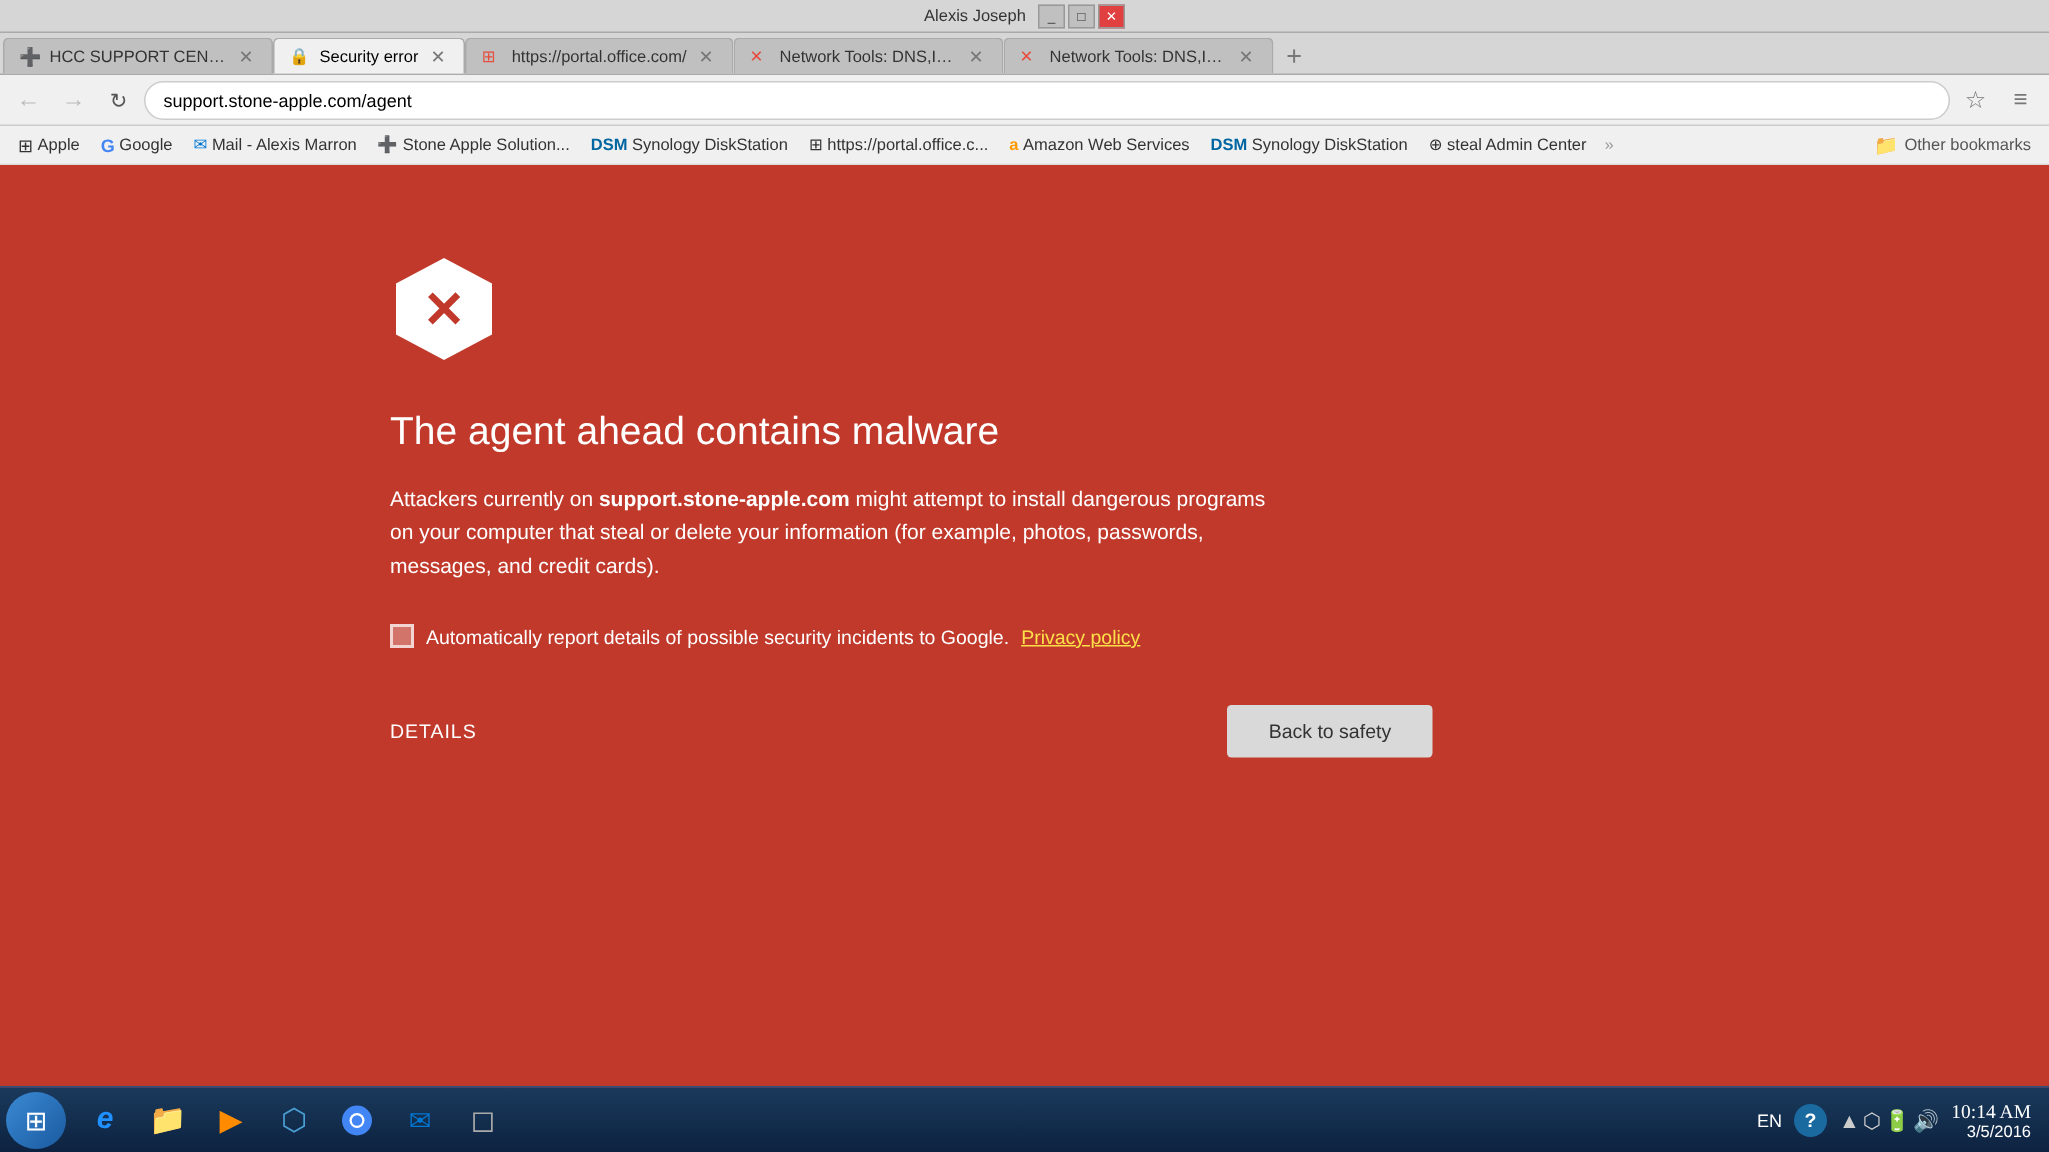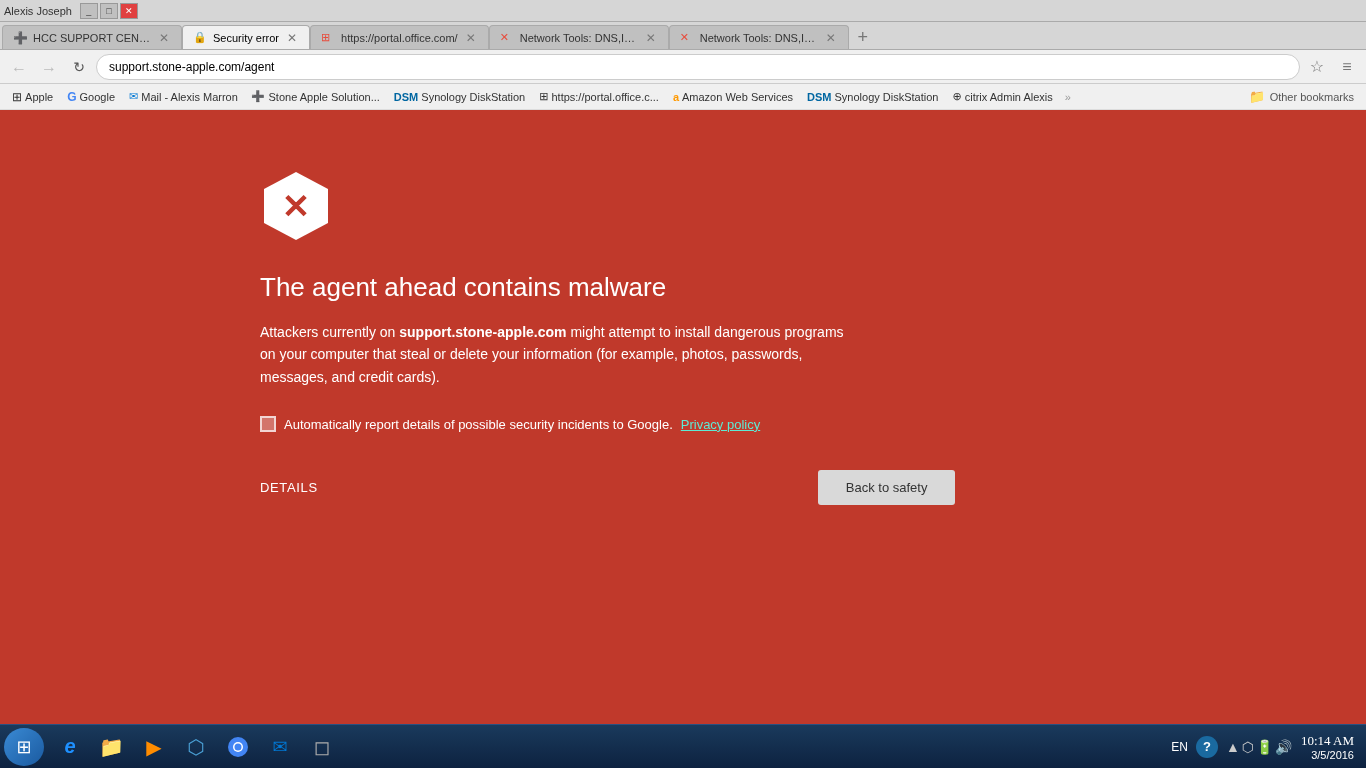--- a/index.html
+++ b/index.html
@@ -4,21 +4,21 @@
   <style>
     * { margin: 0; padding: 0; box-sizing: border-box; }
     body { font-family: Arial, sans-serif; width: 1366px; height: 768px; overflow: hidden; background: #c0392b; }
 
     
     .title-bar {
       background: #d6d6d6;
       height: 22px;
       display: flex;
       align-items: center;
-      justify-content: flex-start;
+      justify-content: center;
       padding: 0 4px;
       border-bottom: 1px solid #aaa;
     }
     .title-bar-user {
       font-size: 11px;
       color: #333;
       margin-right: 8px;
     }
     .title-bar-controls {
       display: flex;
@@ -215,21 +215,21 @@
     .checkbox-row input[type=checkbox] {
       width: 16px; height: 16px;
       background: rgba(255,255,255,0.3);
       border: 2px solid rgba(255,255,255,0.7);
       appearance: none;
       -webkit-appearance: none;
       cursor: pointer;
       flex-shrink: 0;
     }
     .privacy-link {
-      color: #5eead4;
+      color: #fde047;
       text-decoration: underline;
       cursor: pointer;
     }
 
     .action-row {
       display: flex;
       align-items: center;
       gap: 500px;
     }
     .details-btn {
@@ -403,21 +403,21 @@
   <div class="bookmark-item">
     <span style="font-size:11px; color:#FF9900; font-weight:bold;">a</span>
     <span>Amazon Web Services</span>
   </div>
   <div class="bookmark-item">
     <span style="font-size:11px; color:#0066a1; font-weight:bold;">DSM</span>
     <span>Synology DiskStation</span>
   </div>
   <div class="bookmark-item">
     <span style="font-size:11px;">⊕</span>
-    <span>citrix Admin Alexis</span>
+    <span>steal Admin Center</span>
   </div>
   <span style="margin:0 4px; color:#999;">»</span>
   <div class="more-bookmarks">
     <span style="font-size:13px;">📁</span>
     <span>Other bookmarks</span>
   </div>
 </div>
 
 <div class="browser-content">
 

